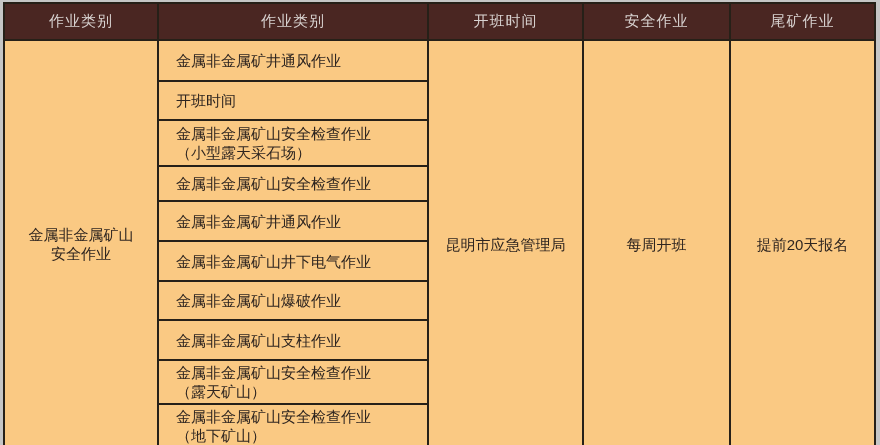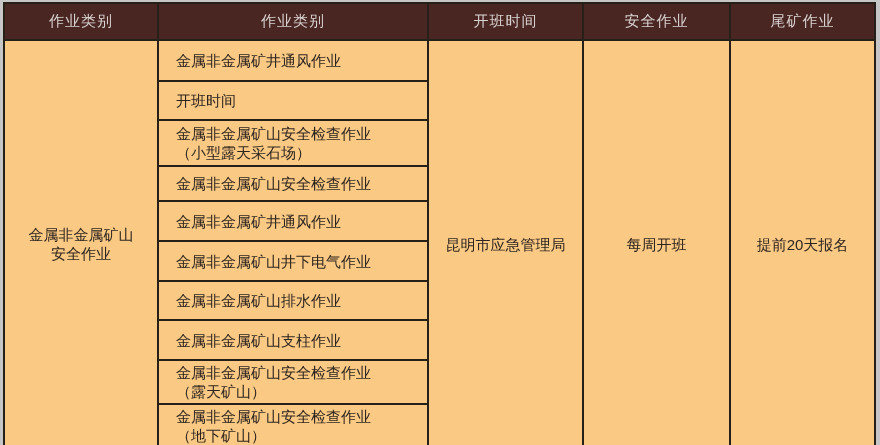--- a/index.html
+++ b/index.html
@@ -96,21 +96,21 @@
       <tr style="height:35px">
         <td class="item">金属非金属矿山安全检查作业</td>
       </tr>
       <tr style="height:40px">
         <td class="item">金属非金属矿井通风作业</td>
       </tr>
       <tr style="height:40px">
         <td class="item">金属非金属矿山井下电气作业</td>
       </tr>
       <tr style="height:39px">
-        <td class="item">金属非金属矿山排水作业</td>
+        <td class="item">金属非金属矿山爆破作业</td>
       </tr>
       <tr style="height:40px">
         <td class="item">金属非金属矿山支柱作业</td>
       </tr>
       <tr style="height:37px">
         <td class="item">金属非金属矿山安全检查作业
 （露天矿山）</td>
       </tr>
       <tr style="height:41px">
         <td class="item">金属非金属矿山安全检查作业

